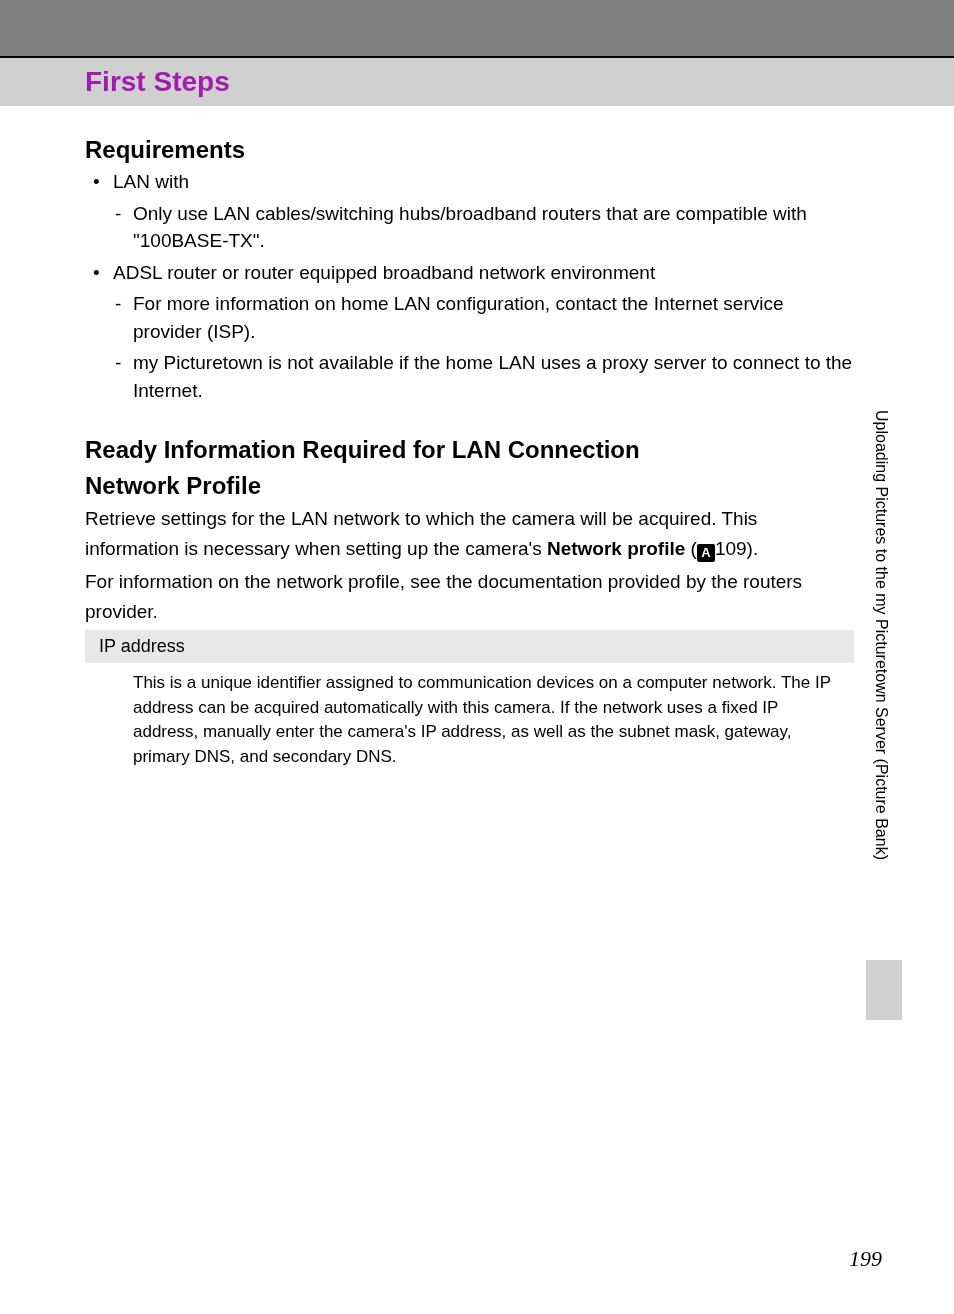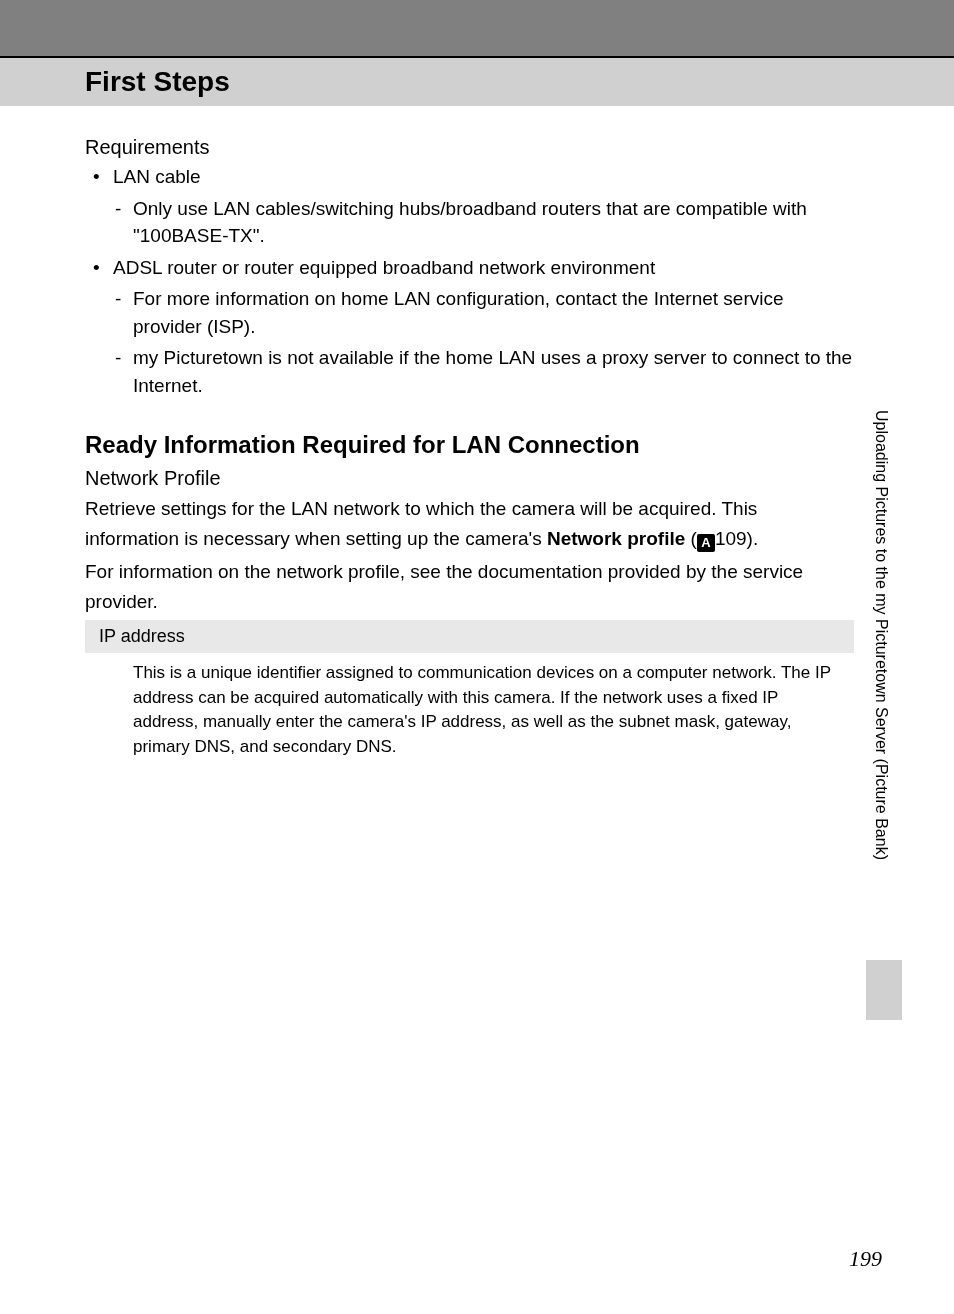--- a/index.html
+++ b/index.html
@@ -23,36 +23,36 @@
     height: 56px;
   }
   .title-band {
     background: #d0d0d0;
     border-top: 2px solid #000;
     padding: 8px 0 8px 85px;
   }
   .title-band h1 {
     font-size: 28px;
     font-weight: bold;
-    color: #000000;
+    color: #a21caf;
     font-family: Arial, Helvetica, sans-serif;
   }
   .content {
     padding: 30px 100px 0 85px;
     font-family: Arial, Helvetica, sans-serif;
     color: #000;
   }
   .content h2 {
     font-size: 24px;
     font-weight: bold;
     margin-bottom: 8px;
   }
   .content h3 {
-    font-size: 20px;
-    font-weight: normal;
+    font-size: 24px;
+    font-weight: bold;
     margin-bottom: 4px;
   }
   .content ul {
     list-style: none;
     padding-left: 0;
   }
   .bullet-item {
     position: relative;
     padding-left: 28px;
     font-size: 19px;
@@ -148,35 +148,35 @@
 <div class="page">
   <div class="header-band"></div>
   <div class="title-band">
     <h1>First Steps</h1>
   </div>
 
   <div class="content">
 
     <h3>Requirements</h3>
     <ul>
-      <li class="bullet-item">LAN cable</li>
+      <li class="bullet-item">LAN with</li>
       <li class="dash-item">Only use LAN cables/switching hubs/broadband routers that are compatible with "100BASE-TX".</li>
       <li class="bullet-item">ADSL router or router equipped broadband network environment</li>
       <li class="dash-item">For more information on home LAN configuration, contact the Internet service provider (ISP).</li>
       <li class="dash-item">my Picturetown is not available if the home LAN uses a proxy server to connect to the Internet.</li>
     </ul>
 
     <div class="section-gap"></div>
 
     <h2>Ready Information Required for LAN Connection</h2>
     <h3>Network Profile</h3>
     <p class="para">
       <span>Retrieve settings for the LAN network to which the camera will be acquired. This information is necessary when setting up the camera's </span><span class="bold">Network profile</span><span> (</span><span class="cross-ref-icon">A</span><span>109).</span>
     </p>
-    <p class="para">For information on the network profile, see the documentation provided by the service provider.</p>
+    <p class="para">For information on the network profile, see the documentation provided by the routers provider.</p>
 
     <div class="info-table">
       <div class="info-header">IP address</div>
       <div class="info-body">This is a unique identifier assigned to communication devices on a computer network. The IP address can be acquired automatically with this camera. If the network uses a fixed IP address, manually enter the camera's IP address, as well as the subnet mask, gateway, primary DNS, and secondary DNS.</div>
     </div>
 
   </div>
 
   <div class="side-tab">
     <div class="side-text">Uploading Pictures to the my Picturetown Server (Picture Bank)</div>

